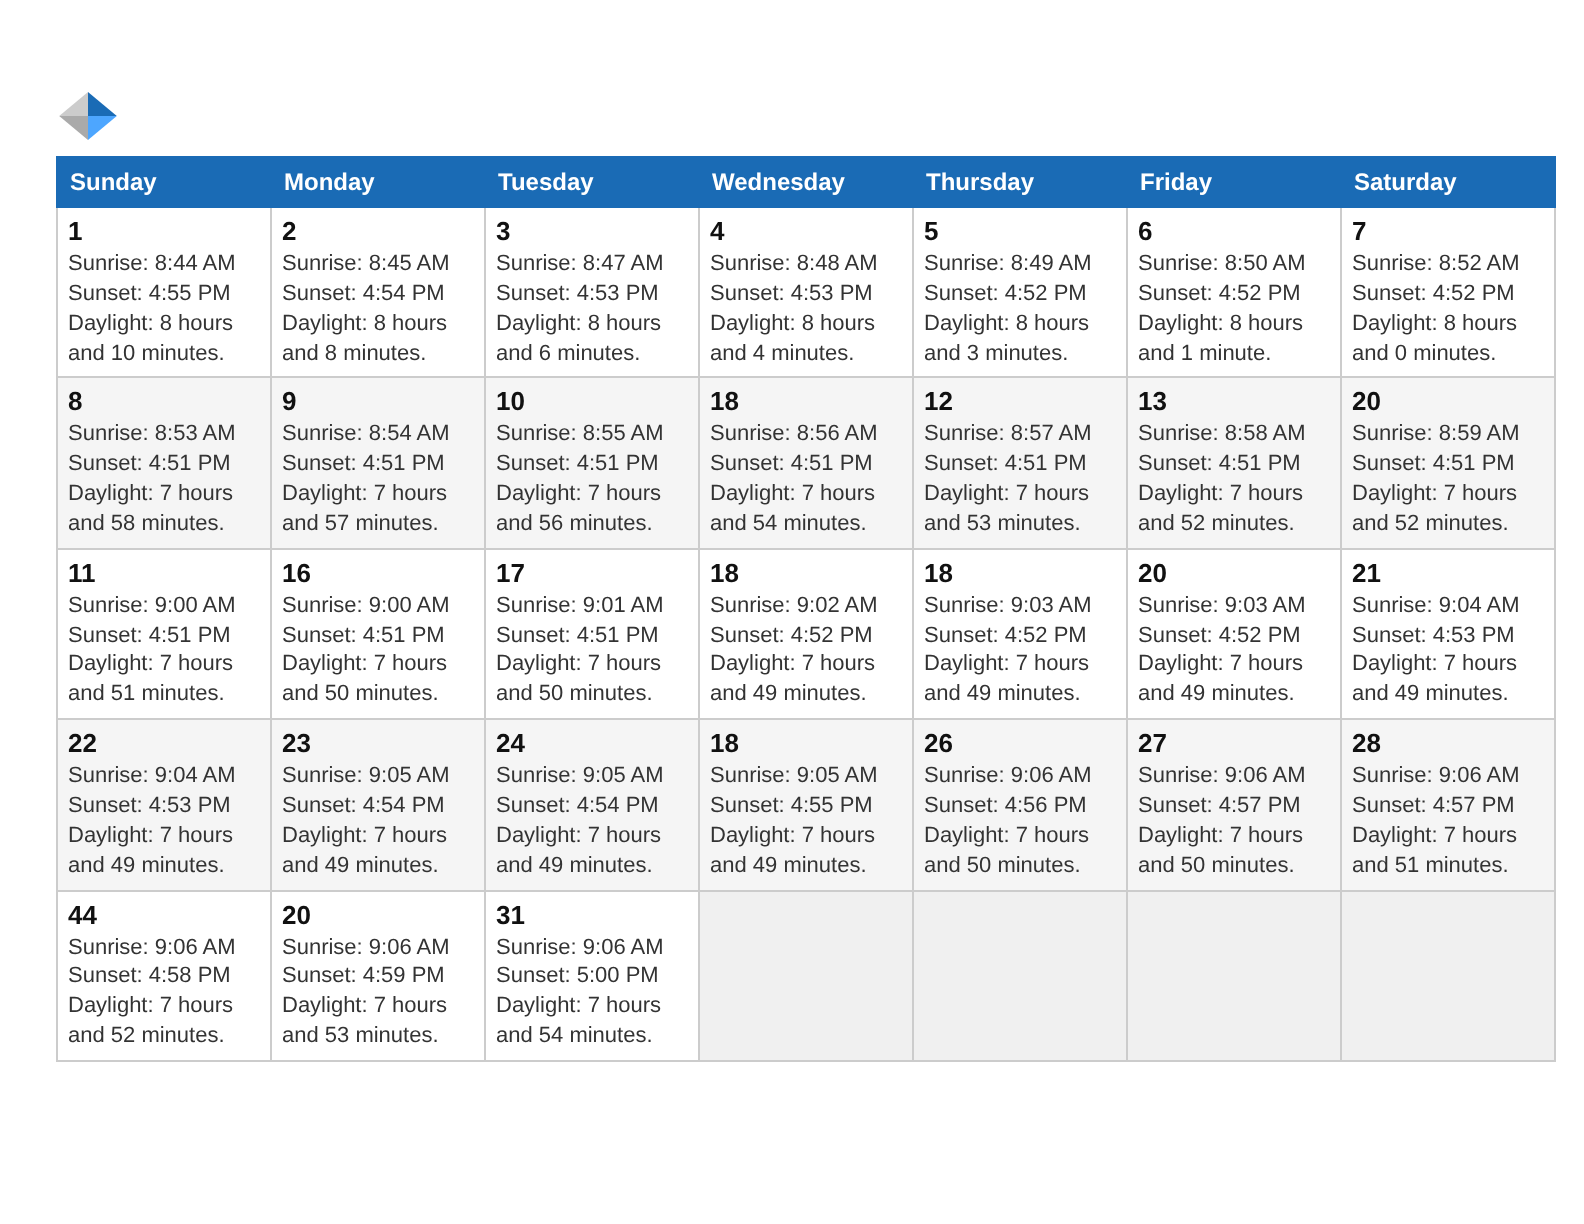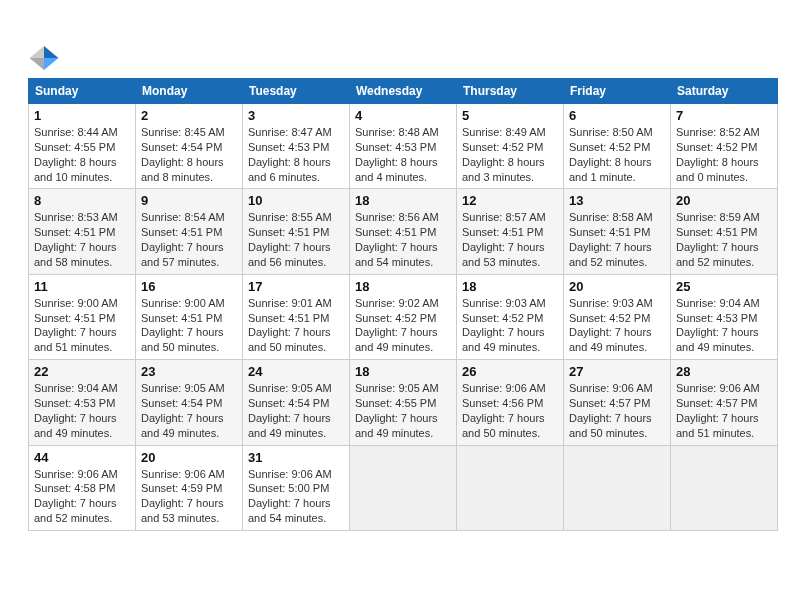--- a/index.html
+++ b/index.html
@@ -157,21 +157,21 @@
           <td><span class="day-num">13</span><span class="cell-text">Sunrise: 8:58 AM<br>Sunset: 4:51 PM<br>Daylight: 7 hours and 52 minutes.</span></td>
           <td><span class="day-num">20</span><span class="cell-text">Sunrise: 8:59 AM<br>Sunset: 4:51 PM<br>Daylight: 7 hours and 52 minutes.</span></td>
         </tr>
         <tr>
           <td><span class="day-num">11</span><span class="cell-text">Sunrise: 9:00 AM<br>Sunset: 4:51 PM<br>Daylight: 7 hours and 51 minutes.</span></td>
           <td><span class="day-num">16</span><span class="cell-text">Sunrise: 9:00 AM<br>Sunset: 4:51 PM<br>Daylight: 7 hours and 50 minutes.</span></td>
           <td><span class="day-num">17</span><span class="cell-text">Sunrise: 9:01 AM<br>Sunset: 4:51 PM<br>Daylight: 7 hours and 50 minutes.</span></td>
           <td><span class="day-num">18</span><span class="cell-text">Sunrise: 9:02 AM<br>Sunset: 4:52 PM<br>Daylight: 7 hours and 49 minutes.</span></td>
           <td><span class="day-num">18</span><span class="cell-text">Sunrise: 9:03 AM<br>Sunset: 4:52 PM<br>Daylight: 7 hours and 49 minutes.</span></td>
           <td><span class="day-num">20</span><span class="cell-text">Sunrise: 9:03 AM<br>Sunset: 4:52 PM<br>Daylight: 7 hours and 49 minutes.</span></td>
-          <td><span class="day-num">25</span><span class="cell-text">Sunrise: 9:04 AM<br>Sunset: 4:53 PM<br>Daylight: 7 hours and 49 minutes.</span></td>
+          <td><span class="day-num">21</span><span class="cell-text">Sunrise: 9:04 AM<br>Sunset: 4:53 PM<br>Daylight: 7 hours and 49 minutes.</span></td>
         </tr>
         <tr>
           <td><span class="day-num">22</span><span class="cell-text">Sunrise: 9:04 AM<br>Sunset: 4:53 PM<br>Daylight: 7 hours and 49 minutes.</span></td>
           <td><span class="day-num">23</span><span class="cell-text">Sunrise: 9:05 AM<br>Sunset: 4:54 PM<br>Daylight: 7 hours and 49 minutes.</span></td>
           <td><span class="day-num">24</span><span class="cell-text">Sunrise: 9:05 AM<br>Sunset: 4:54 PM<br>Daylight: 7 hours and 49 minutes.</span></td>
           <td><span class="day-num">18</span><span class="cell-text">Sunrise: 9:05 AM<br>Sunset: 4:55 PM<br>Daylight: 7 hours and 49 minutes.</span></td>
           <td><span class="day-num">26</span><span class="cell-text">Sunrise: 9:06 AM<br>Sunset: 4:56 PM<br>Daylight: 7 hours and 50 minutes.</span></td>
           <td><span class="day-num">27</span><span class="cell-text">Sunrise: 9:06 AM<br>Sunset: 4:57 PM<br>Daylight: 7 hours and 50 minutes.</span></td>
           <td><span class="day-num">28</span><span class="cell-text">Sunrise: 9:06 AM<br>Sunset: 4:57 PM<br>Daylight: 7 hours and 51 minutes.</span></td>
         </tr>

